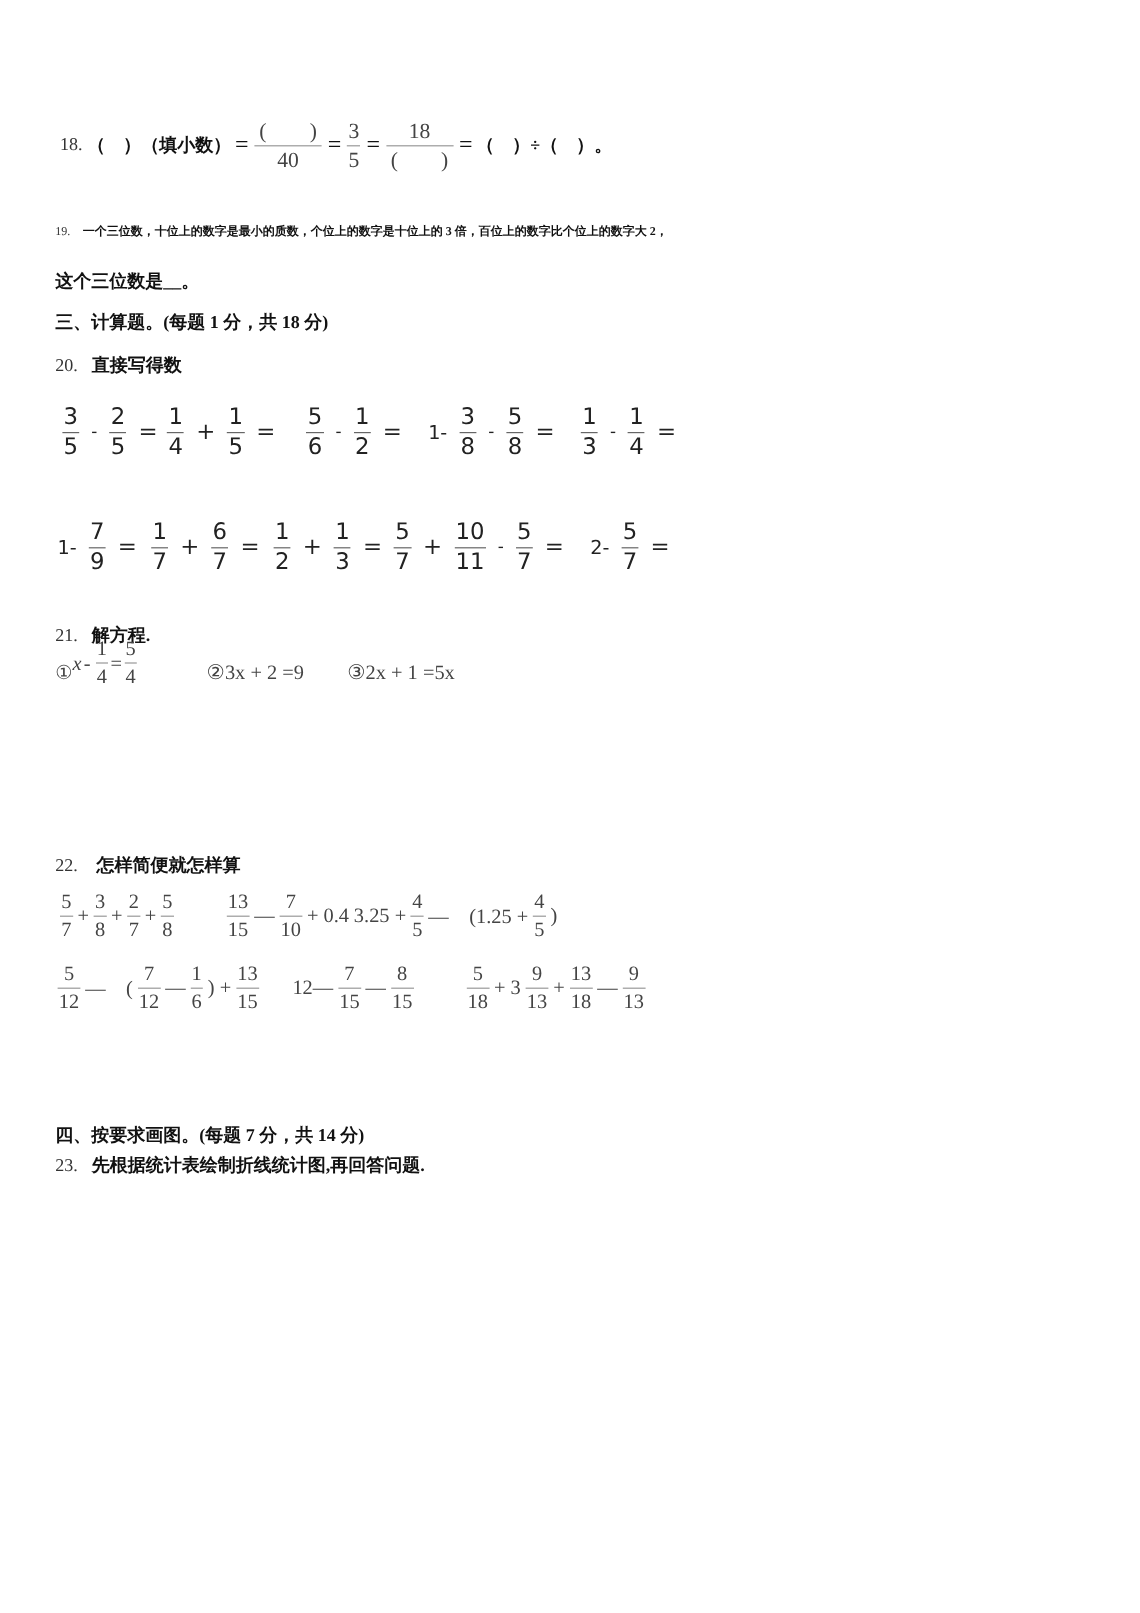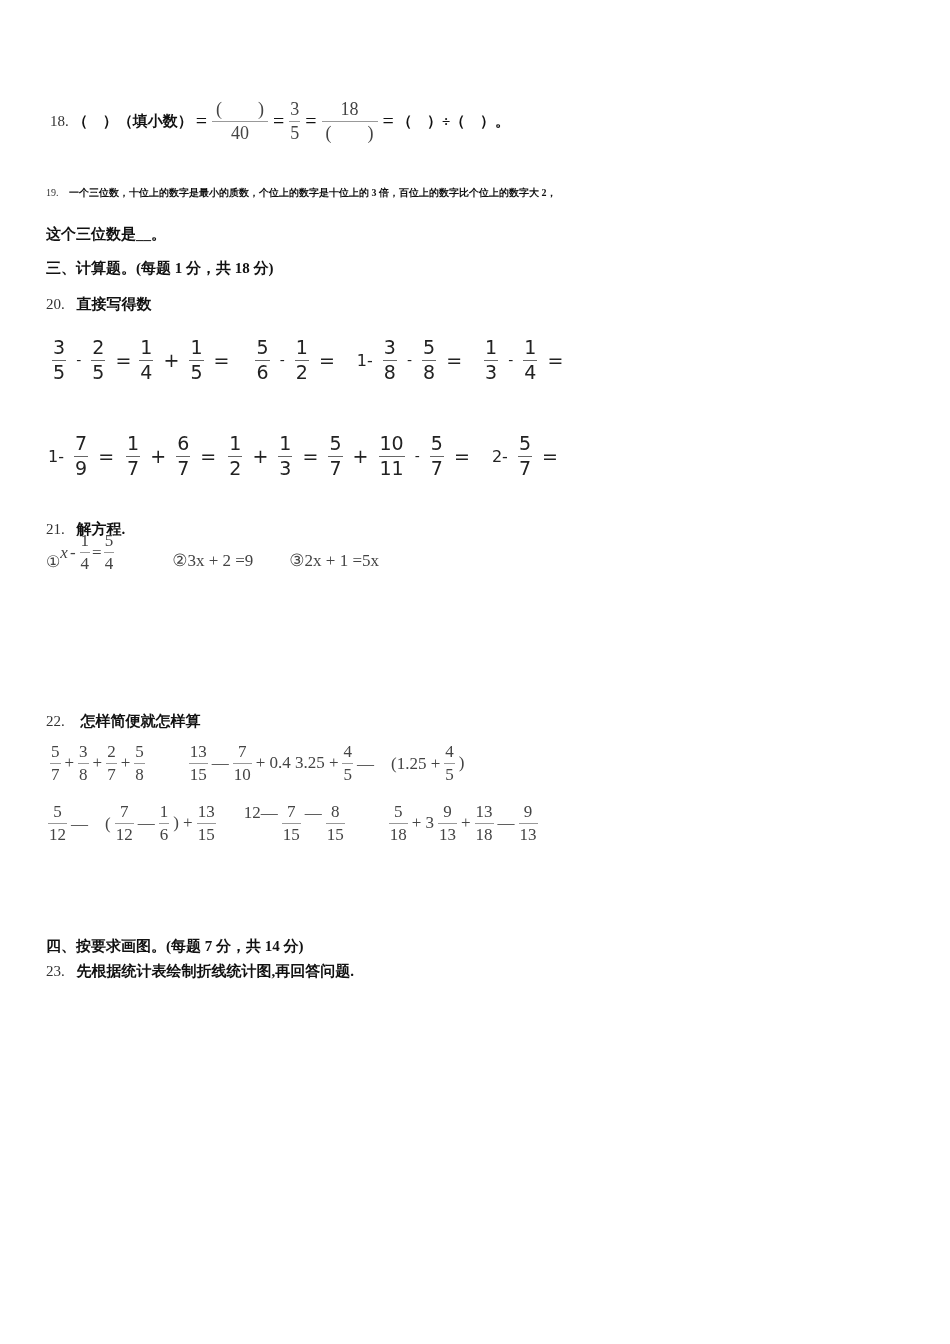--- a/index.html
+++ b/index.html
@@ -317,21 +317,21 @@
         <span class="bar"></span>
         <span class="d">6</span>
       </span>
     <span class="op">) +</span>
     <span class="frac">
         <span class="n">13</span>
         <span class="bar"></span>
         <span class="d">15</span>
       </span>
   </span>
-  <span style="margin-left:24px; display:inline-flex; ">
+  <span style="margin-left:24px; display:inline-flex; align-items:center">
     <span class="op">12—</span>
     <span class="frac">
         <span class="n">7</span>
         <span class="bar"></span>
         <span class="d">15</span>
       </span>
     <span class="op">—</span>
     <span class="frac">
         <span class="n">8</span>
         <span class="bar"></span>

